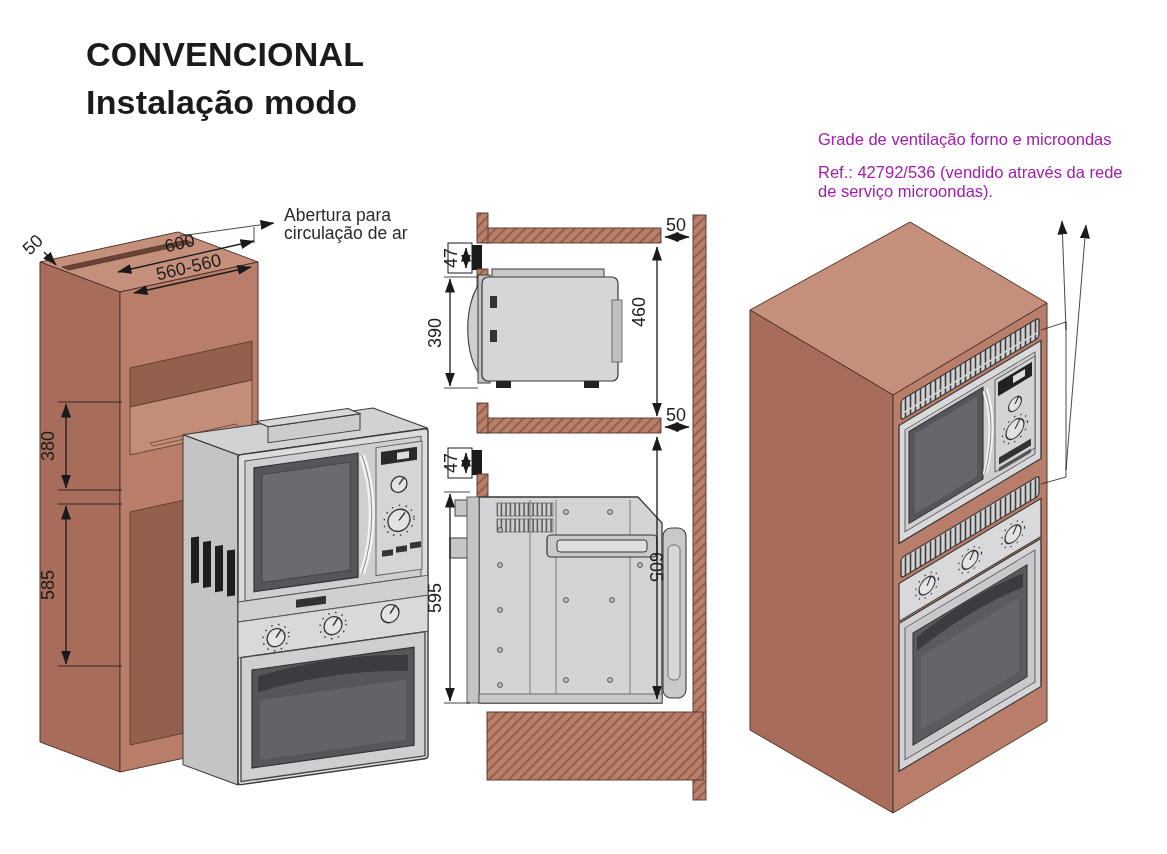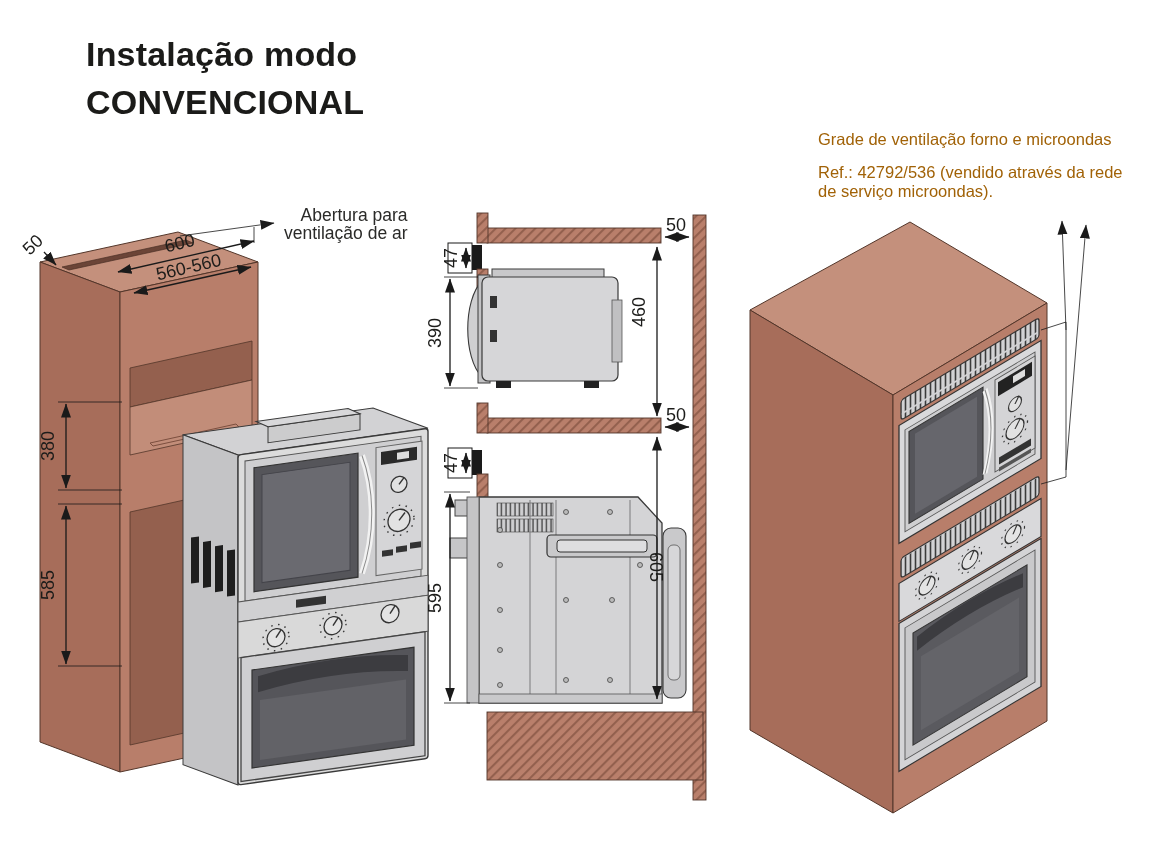--- a/index.html
+++ b/index.html
@@ -1,23 +1,23 @@
 <!DOCTYPE html>
 <html><head>
 <meta charset="utf-8">
 <style>
   html,body{margin:0;padding:0;}
   body{width:1167px;height:854px;position:relative;background:#ffffff;
        font-family:"Liberation Sans",sans-serif;overflow:hidden;}
   .abs{position:absolute;}
   #title{left:86px;top:30px;font-size:34px;font-weight:700;color:#1b1b19;
          line-height:1.42;letter-spacing:.2px;}
-  #note{left:818px;top:130px;width:350px;font-size:16.5px;color:#a16207;line-height:1.16;}
+  #note{left:818px;top:130px;width:350px;font-size:16.5px;color:#a21caf;line-height:1.16;}
   #note .gap{height:14px;}
-  #air-label{left:284px;top:206px;font-size:17.5px;color:#2a2a28;line-height:1.05;text-align:right;}
+  #air-label{left:284px;top:206px;font-size:17.5px;color:#2a2a28;line-height:1.05;}
   svg{position:absolute;left:0;top:0;}
   text{font-family:"Liberation Sans",sans-serif;font-size:18px;fill:#1c1c1a;}
   .dim-line{stroke:#1a1a1a;stroke-width:1.3;fill:none;}
   .thin{stroke:#1a1a1a;stroke-width:.8;fill:none;}
   .edge{stroke:#53362a;stroke-width:1;}
   .ap-edge{stroke:#3a3a3a;stroke-width:1;}
 </style>
 </head>
 <body>
 
@@ -307,27 +307,27 @@
       <line class="thin" x1="1041" y1="330" x2="1066" y2="322"></line>
       <line class="thin" x1="1041" y1="484" x2="1066" y2="477"></line>
       <line class="thin" x1="1066" y1="322" x2="1066" y2="477"></line>
       <line class="thin" x1="1066" y1="330" x2="1062" y2="221" marker-end="url(#arr)"></line>
       <line class="thin" x1="1066" y1="470" x2="1086" y2="225" marker-end="url(#arr)"></line>
     </g>
   </g>
 </svg>
 
 <div class="abs" id="title">
+  <div>CONVENCIONAL</div>
   <div>Instalação modo</div>
-  <div>CONVENCIONAL</div>
 </div>
 
 <div class="abs" id="note">
   <div>Grade de ventilação forno e microondas</div>
   <div class="gap"></div>
   <div>Ref.: 42792/536 (vendido através da rede</div>
   <div>de serviço microondas).</div>
 </div>
 
 <div class="abs" id="air-label">
   <div>Abertura para</div>
-  <div>ventilação de ar</div>
+  <div>circulação de ar</div>
 </div>
 
 </body></html>

